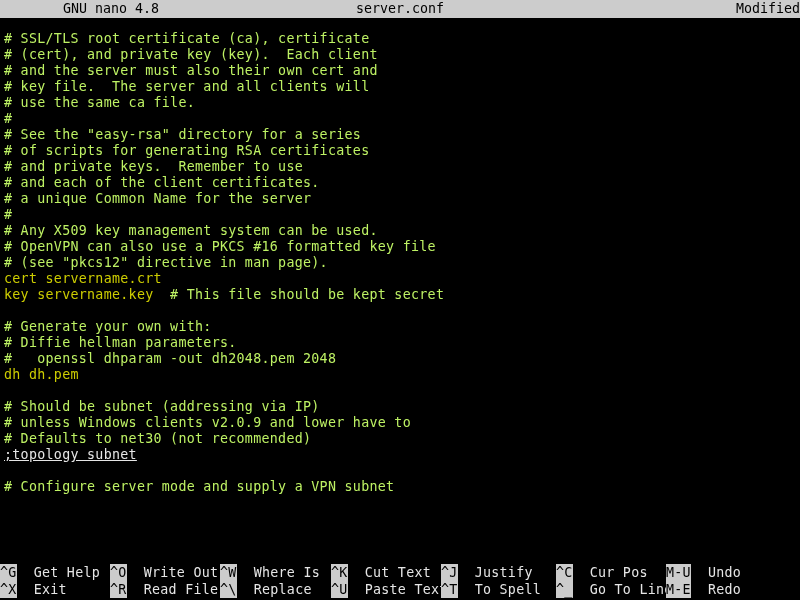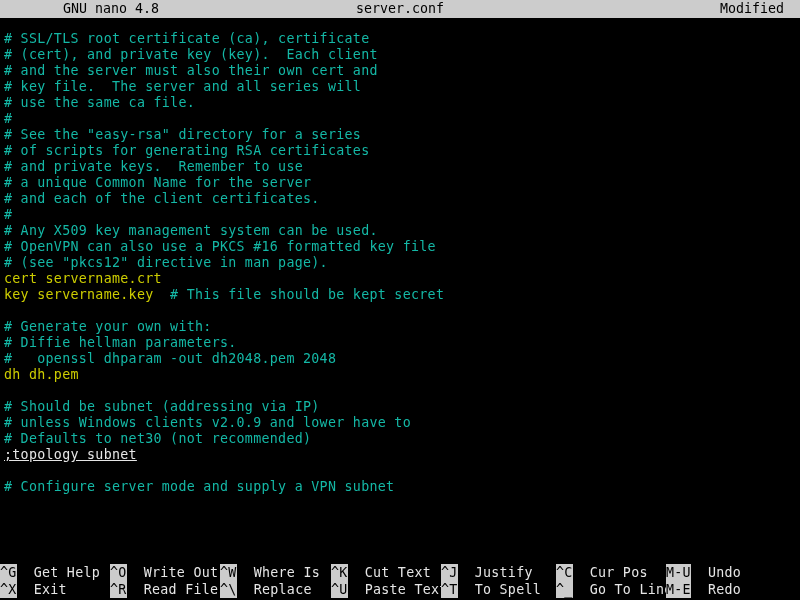--- a/index.html
+++ b/index.html
@@ -47,41 +47,41 @@
   }
   .titlebar .tb-center {
     position: absolute;
     left: 0;
     right: 0;
     top: 0;
     text-align: center;
   }
   .titlebar .tb-right {
     position: absolute;
-    right: 16px;
+    right: 0;
     top: 0;
   }
 
   
   .editor {
     flex: 1 1 auto;
     position: relative;
     background: #000000;
     padding: 13px 0 0 4px;
     box-sizing: border-box;
     overflow: hidden;
   }
   .line {
     height: 16px;
     line-height: 16px;
     white-space: pre;
     letter-spacing: 0.30px;
     color: #ffffff;
   }
-  .c-comment { color: #14b8a6; }
+  .c-comment { color: #bef264; }
   .c-directive { color: #cdcd00; }
   .c-plain { color: #e6e6e6; text-decoration: underline; }
 
   
   .shortcuts {
     flex: 0 0 auto;
     height: 36px;
     background: #000000;
     position: relative;
     padding-bottom: 2px;
@@ -124,28 +124,28 @@
   <div class="titlebar">
     <span class="tb-left">GNU nano 4.8</span>
     <span class="tb-center">server.conf</span>
     <span class="tb-right">Modified</span>
   </div>
 
   <div class="editor" id="editor-area">
       <div class="line"><span class="c-comment"># SSL/TLS root certificate (ca), certificate</span></div>
       <div class="line"><span class="c-comment"># (cert), and private key (key).  Each client</span></div>
       <div class="line"><span class="c-comment"># and the server must also their own cert and</span></div>
-      <div class="line"><span class="c-comment"># key file.  The server and all series will</span></div>
+      <div class="line"><span class="c-comment"># key file.  The server and all clients will</span></div>
       <div class="line"><span class="c-comment"># use the same ca file.</span></div>
       <div class="line"><span class="c-comment">#</span></div>
       <div class="line"><span class="c-comment"># See the "easy-rsa" directory for a series</span></div>
       <div class="line"><span class="c-comment"># of scripts for generating RSA certificates</span></div>
       <div class="line"><span class="c-comment"># and private keys.  Remember to use</span></div>
+      <div class="line"><span class="c-comment"># and each of the client certificates.</span></div>
       <div class="line"><span class="c-comment"># a unique Common Name for the server</span></div>
-      <div class="line"><span class="c-comment"># and each of the client certificates.</span></div>
       <div class="line"><span class="c-comment">#</span></div>
       <div class="line"><span class="c-comment"># Any X509 key management system can be used.</span></div>
       <div class="line"><span class="c-comment"># OpenVPN can also use a PKCS #16 formatted key file</span></div>
       <div class="line"><span class="c-comment"># (see "pkcs12" directive in man page).</span></div>
       <div class="line"><span class="c-directive">cert servername.crt</span></div>
       <div class="line"><span class="c-directive">key servername.key</span><span class="c-comment">  # This file should be kept secret</span></div>
       <div class="line">&nbsp;</div>
       <div class="line"><span class="c-comment"># Generate your own with:</span></div>
       <div class="line"><span class="c-comment"># Diffie hellman parameters.</span></div>
       <div class="line"><span class="c-comment">#   openssl dhparam -out dh2048.pem 2048</span></div>

